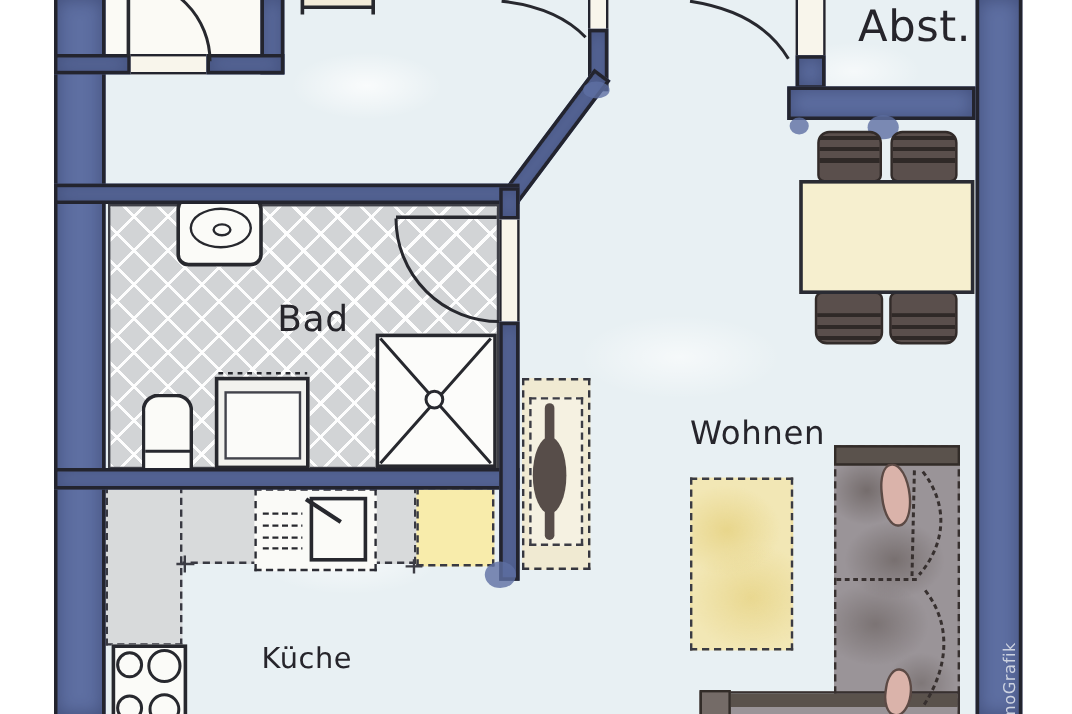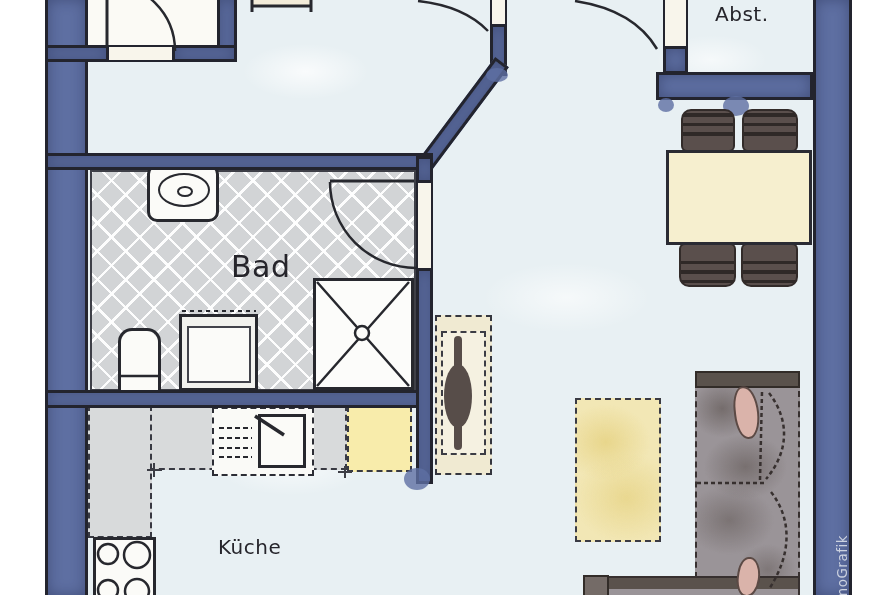--- a/index.html
+++ b/index.html
@@ -155,19 +155,20 @@
       <path d="M 147 470 L 162 470 M 154 463 L 154 477 M 338 472 L 352 472 M 345 466 L 345 478" stroke-width="2" stroke="#3c3d45"></path>
       <g stroke="#37302f" stroke-width="2.5" stroke-dasharray="4 3">
         <path d="M 697 483 L 764 483"></path>
         <path d="M 762 392 L 760 480"></path>
         <path d="M 769 393 C 790 420 789 452 766 479"></path>
         <path d="M 771 492 C 793 520 791 556 769 589"></path>
       </g>
     </g>
   </svg>
 
-  <div class="lbl" style="left:715px;top:2px;font-size:20px;">Abst.</div>
+  <div class="lbl" style="left:715px;top:2px;font-size:36px;">Abst.</div>
   <div class="lbl" style="left:231px;top:249px;font-size:30px;">Bad</div>
-  <div class="lbl" style="left:218px;top:535px;font-size:20px;">Küche</div>
+  <div class="lbl" style="left:575px;top:346px;font-size:27px;">Wohnen</div>
+  <div class="lbl" style="left:218px;top:535px;font-size:24px;">Küche</div>
 
   <div class="watermark" style="left:834px;top:601px;">moGrafik</div>
 
 </div>
 
 </body></html>

